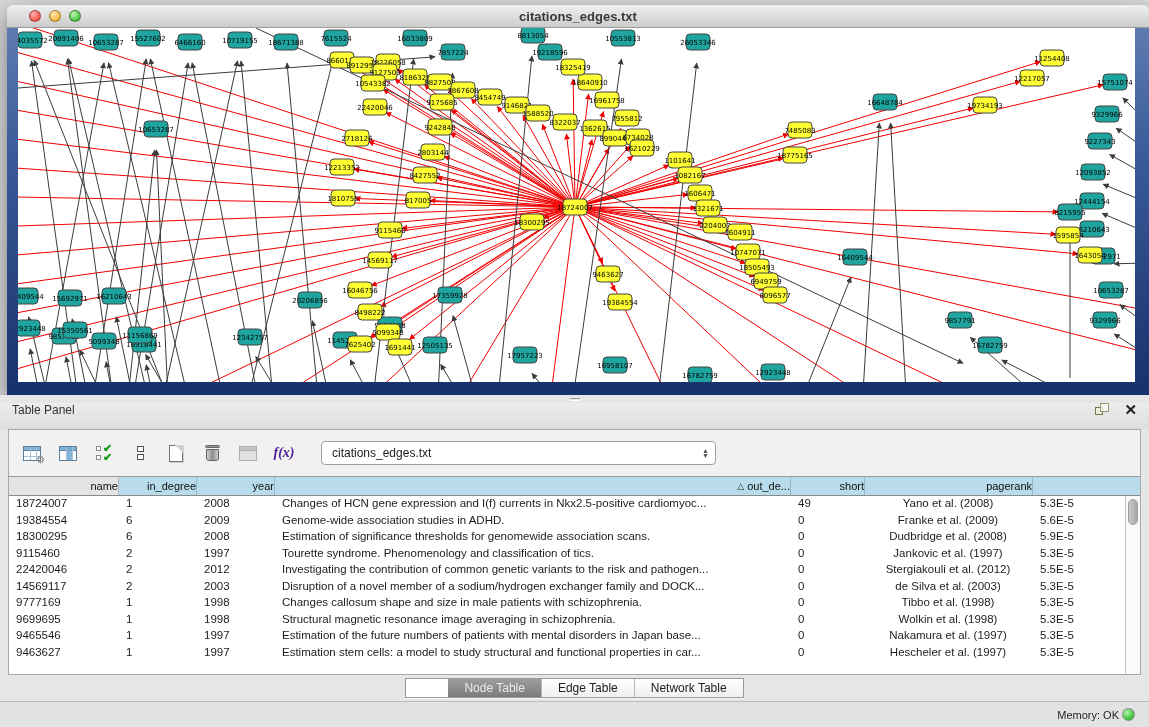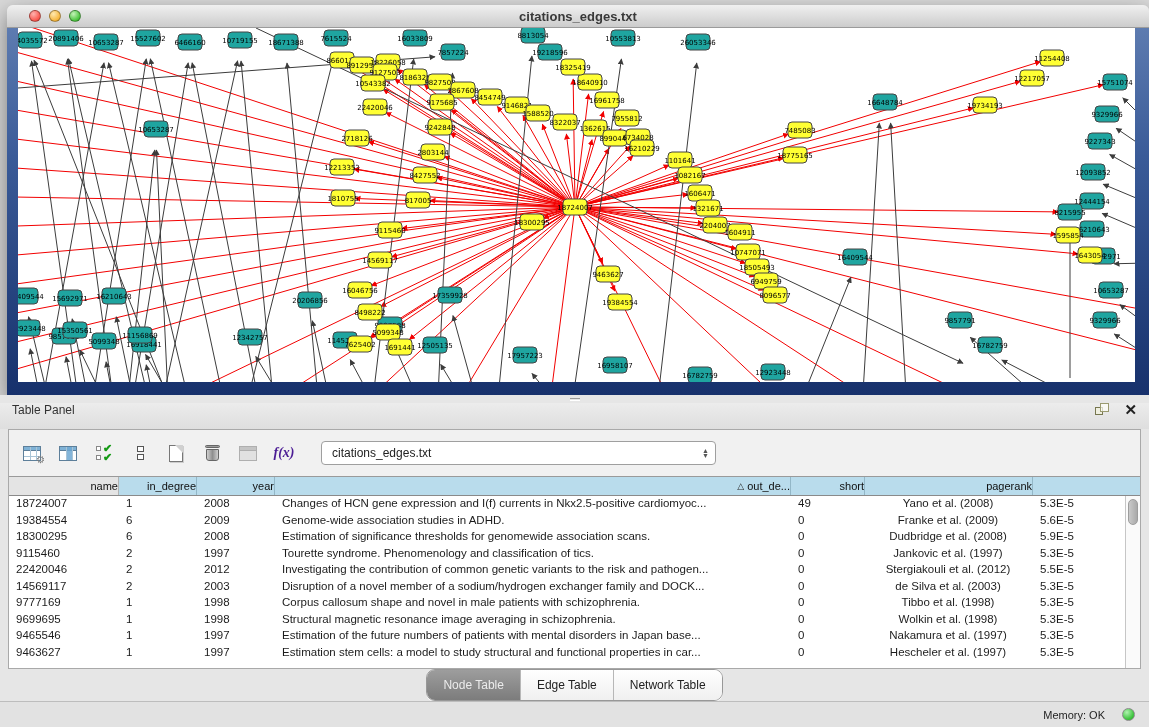--- a/index.html
+++ b/index.html
@@ -78,29 +78,29 @@
   .trow { display:grid; grid-template-columns:110px 78px 78px 1fr 74px 168px 92px; height:16.5px; background:#fff; cursor:default; }
   .tcell { font-size:11.5px; color:#1c1c1c; white-space:nowrap; overflow:hidden; padding:1px 4px 0 7px; }
   .tcell.center { text-align:center; padding-left:2px; }
   .vscroll { position:absolute; right:0; top:0; bottom:0; width:15px; background:#fafafa;
     border-left:1px solid #c6c6c6; }
   .vthumb { position:absolute; left:2px; top:3px; width:10px; height:26px; border-radius:5px;
     background:linear-gradient(90deg,#c9c9c9,#a9a9a9); border:1px solid #9d9d9d; cursor:pointer; }
 
   
   .tabs-row { flex:0 0 26px; display:flex; align-items:center; justify-content:center; }
-  .seg { display:flex; border:1px solid #989898; border-radius:9px; overflow:hidden; height:32px;
-     background:#fff; box-shadow:0 1px 0 rgba(255,255,255,.7); }
+  .seg { display:flex; border:1px solid #989898; border-radius:0; overflow:hidden; height:20px;
+     background:#fff; box-shadow:0 1px 0 rgba(255,255,255,.7);padding-left:42px; }
   .seg-item { padding:0 16px; font-size:12px; display:flex; align-items:center; color:#222;
      background:linear-gradient(#ffffff,#f0f0f0); border-right:1px solid #b7b7b7; cursor:pointer; }
   .seg-item:last-child { border-right:none; }
   .seg-item.sel { background:linear-gradient(#9d9d9d,#7c7c7c); color:#ececec; }
 
   .status-bar { flex:0 0 26px; border-top:1px solid #bdbdbd; background:#e2e2e2;
-    display:flex; align-items:center; justify-content:flex-end; padding:0 14px; gap:17px; }
+    display:flex; align-items:center; justify-content:flex-end; padding:0 14px; gap:3px; }
   .mem-label { font-size:11px; color:#1f1f1f; }
   .led { width:13px; height:13px; border-radius:50%; border:1px solid #8a8a8a;
     background:radial-gradient(circle at 35% 30%, #b0f2b0, #3ec43e 65%, #2aa52a); cursor:pointer; }
 </style>
 </head>
 <body>
 
 <div class="net-window">
   <div class="titlebar">
     <div class="traffic">
@@ -826,21 +826,21 @@
             <div class="tcell">2003</div>
             <div class="tcell">Disruption of a novel member of a sodium/hydrogen exchanger family and DOCK...</div>
             <div class="tcell">0</div>
             <div class="tcell center">de Silva et al. (2003)</div>
             <div class="tcell">5.3E-5</div>
           </div>
           <div class="trow">
             <div class="tcell">9777169</div>
             <div class="tcell">1</div>
             <div class="tcell">1998</div>
-            <div class="tcell">Corpus callosum shape and novel in male patients with schizophrenia.</div>
+            <div class="tcell">Changes callosum shape and size in male patients with schizophrenia.</div>
             <div class="tcell">0</div>
             <div class="tcell center">Tibbo et al. (1998)</div>
             <div class="tcell">5.3E-5</div>
           </div>
           <div class="trow">
             <div class="tcell">9699695</div>
             <div class="tcell">1</div>
             <div class="tcell">1998</div>
             <div class="tcell">Structural magnetic resonance image averaging in schizophrenia.</div>
             <div class="tcell">0</div>

